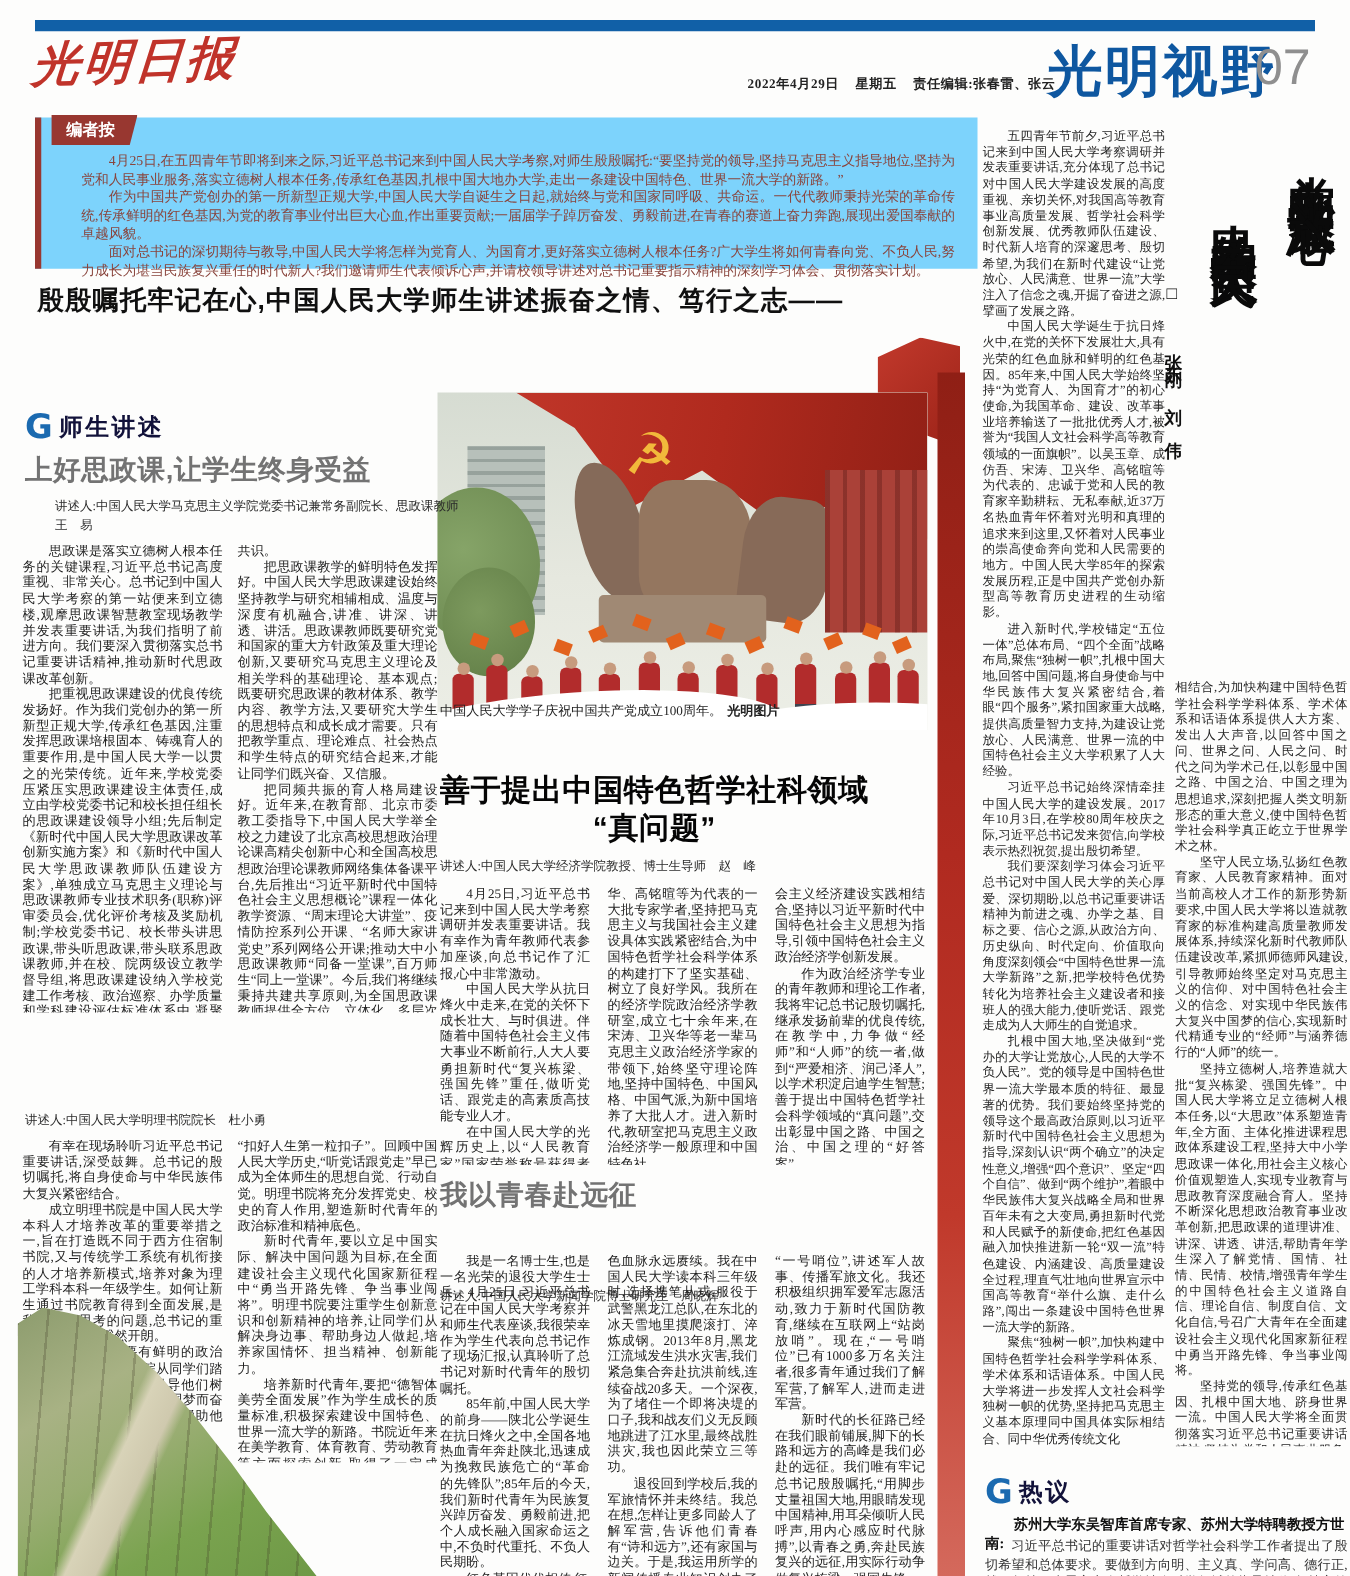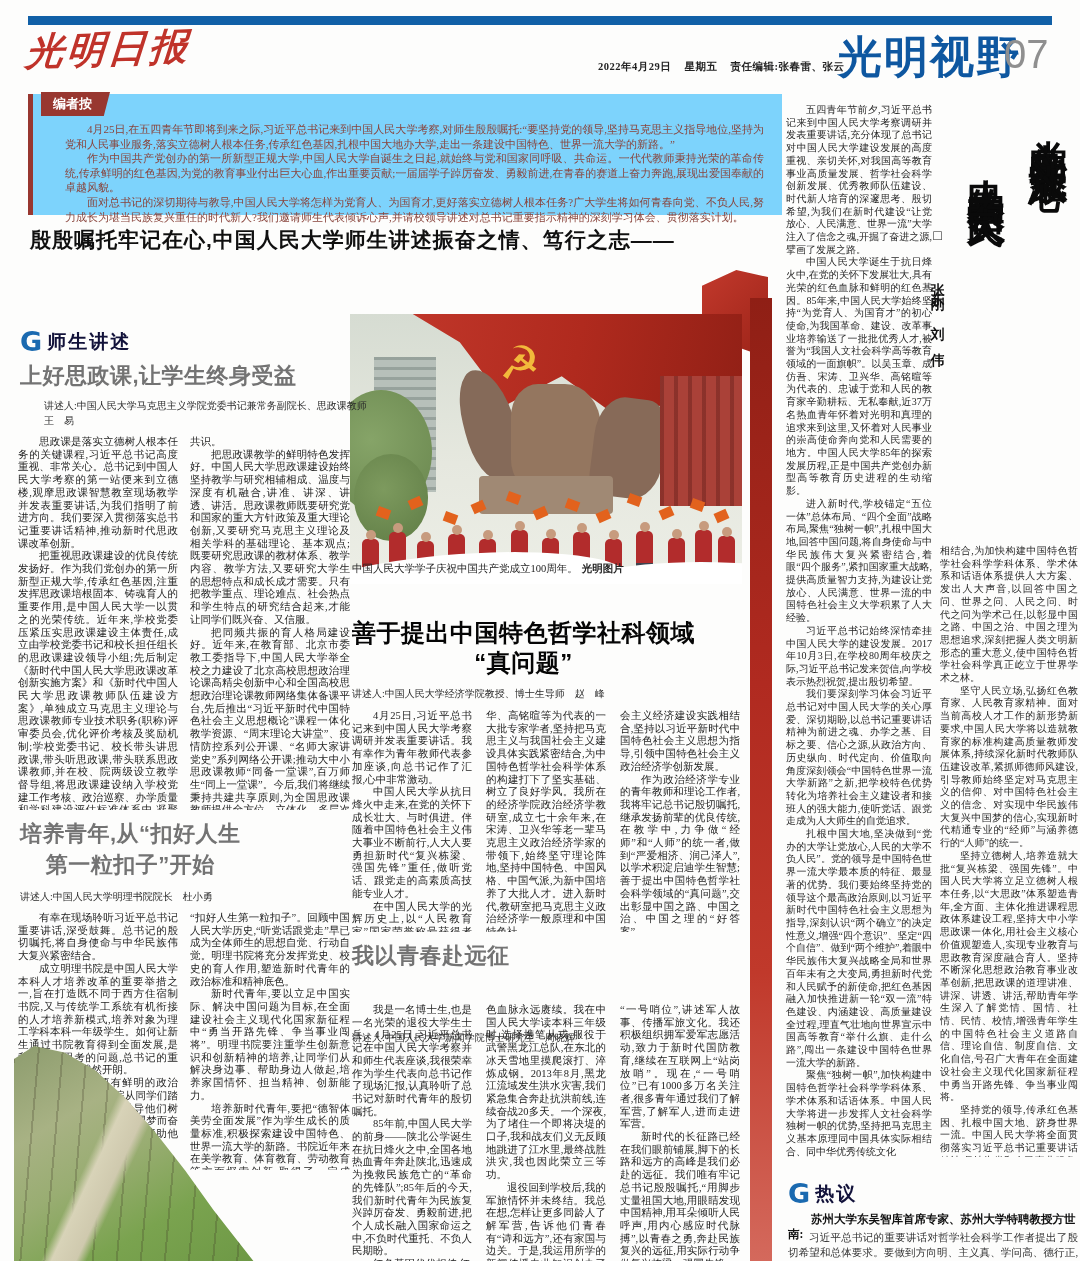--- a/index.html
+++ b/index.html
@@ -219,24 +219,20 @@
   <div class="colx" style="left:18px;top:436px;width:160px;height:374px;">
       <p>思政课是落实立德树人根本任务的关键课程,习近平总书记高度重视、非常关心。总书记到中国人民大学考察的第一站便来到立德楼,观摩思政课智慧教室现场教学并发表重要讲话,为我们指明了前进方向。我们要深入贯彻落实总书记重要讲话精神,推动新时代思政课改革创新。</p>
       <p>把重视思政课建设的优良传统发扬好。作为我们党创办的第一所新型正规大学,传承红色基因,注重发挥思政课培根固本、铸魂育人的重要作用,是中国人民大学一以贯之的光荣传统。近年来,学校党委压紧压实思政课建设主体责任,成立由学校党委书记和校长担任组长的思政课建设领导小组;先后制定《新时代中国人民大学思政课改革创新实施方案》和《新时代中国人民大学思政课教师队伍建设方案》,单独成立马克思主义理论与思政课教师专业技术职务(职称)评审委员会,优化评价考核及奖励机制;学校党委书记、校长带头讲思政课,带头听思政课,带头联系思政课教师,并在校、院两级设立教学督导组,将思政课建设纳入学校党建工作考核、政治巡察、办学质量和学科建设评估标准体系中,凝聚起举全校之力建好思政课的</p>
     </div>
   <div class="colx" style="left:190px;top:436px;width:160px;height:374px;">
     <p class="cont">共识。</p>
   <p>把思政课教学的鲜明特色发挥好。中国人民大学思政课建设始终坚持教学与研究相辅相成、温度与深度有机融合,讲准、讲深、讲透、讲活。思政课教师既要研究党和国家的重大方针政策及重大理论创新,又要研究马克思主义理论及相关学科的基础理论、基本观点;既要研究思政课的教材体系、教学内容、教学方法,又要研究大学生的思想特点和成长成才需要。只有把教学重点、理论难点、社会热点和学生特点的研究结合起来,才能让同学们既兴奋、又信服。</p>
       <p>把同频共振的育人格局建设好。近年来,在教育部、北京市委教工委指导下,中国人民大学举全校之力建设了北京高校思想政治理论课高精尖创新中心和全国高校思想政治理论课教师网络集体备课平台,先后推出“习近平新时代中国特色社会主义思想概论”课程一体化教学资源、“周末理论大讲堂”、疫情防控系列公开课、“名师大家讲党史”系列网络公开课;推动大中小思政课教师“同备一堂课”,百万师生“同上一堂课”。今后,我们将继续秉持共建共享原则,为全国思政课教师提供全方位、立体化、多层次服务。</p>
     </div>
 
-  <div class="abs atitle hei" style="left:20px;top:818px;">
-    <div>培养青年,从“扣好人生</div>
-    <div>第一粒扣子”开始</div>
-  </div>
   <div class="abs byline" style="left:20px;top:889px;width:332px;">讲述人:中国人民大学明理书院院长　杜小勇</div>
   <div class="colx" style="left:18px;top:912px;width:160px;height:233px;">
       <p>有幸在现场聆听习近平总书记重要讲话,深受鼓舞。总书记的殷切嘱托,将自身使命与中华民族伟大复兴紧密结合。</p>
       <p>成立明理书院是中国人民大学本科人才培养改革的重要举措之一,旨在打造既不同于西方住宿制书院,又与传统学工系统有机衔接的人才培养新模式,培养对象为理工学科本科一年级学生。如何让新生通过书院教育得到全面发展,是我们一直思考的问题,总书记的重要讲话让我们豁然开朗。</p>
       <p>新时代青年,要有鲜明的政治标准和精神底色。书院从同学们踏进学校的第一步起,就引导他们树立为中华民族伟大复兴中国梦而奋斗的责任意识、担当精神,帮助他们</p>
     </div>
   <div class="colx" style="left:190px;top:912px;width:160px;height:258px;">
     <p class="cont">“扣好人生第一粒扣子”。回顾中国人民大学历史,“听党话跟党走”早已成为全体师生的思想自觉、行动自觉。明理书院将充分发挥党史、校史的育人作用,塑造新时代青年的政治标准和精神底色。</p>
   <p>新时代青年,要以立足中国实际、解决中国问题为目标,在全面建设社会主义现代化国家新征程中“勇当开路先锋、争当事业闯将”。明理书院要注重学生创新意识和创新精神的培养,让同学们从解决身边事、帮助身边人做起,培养家国情怀、担当精神、创新能力。</p>
       <p>培养新时代青年,要把“德智体美劳全面发展”作为学生成长的质量标准,积极探索建设中国特色、世界一流大学的新路。书院近年来在美学教育、体育教育、劳动教育等方面探索创新,取得了一定成绩。今后,我们会把人才培养任务内化到教育教学管理全过程、全领域,为培养德智体美劳全面发展的社会主义建设者和接班人奠定坚实基础。</p>

